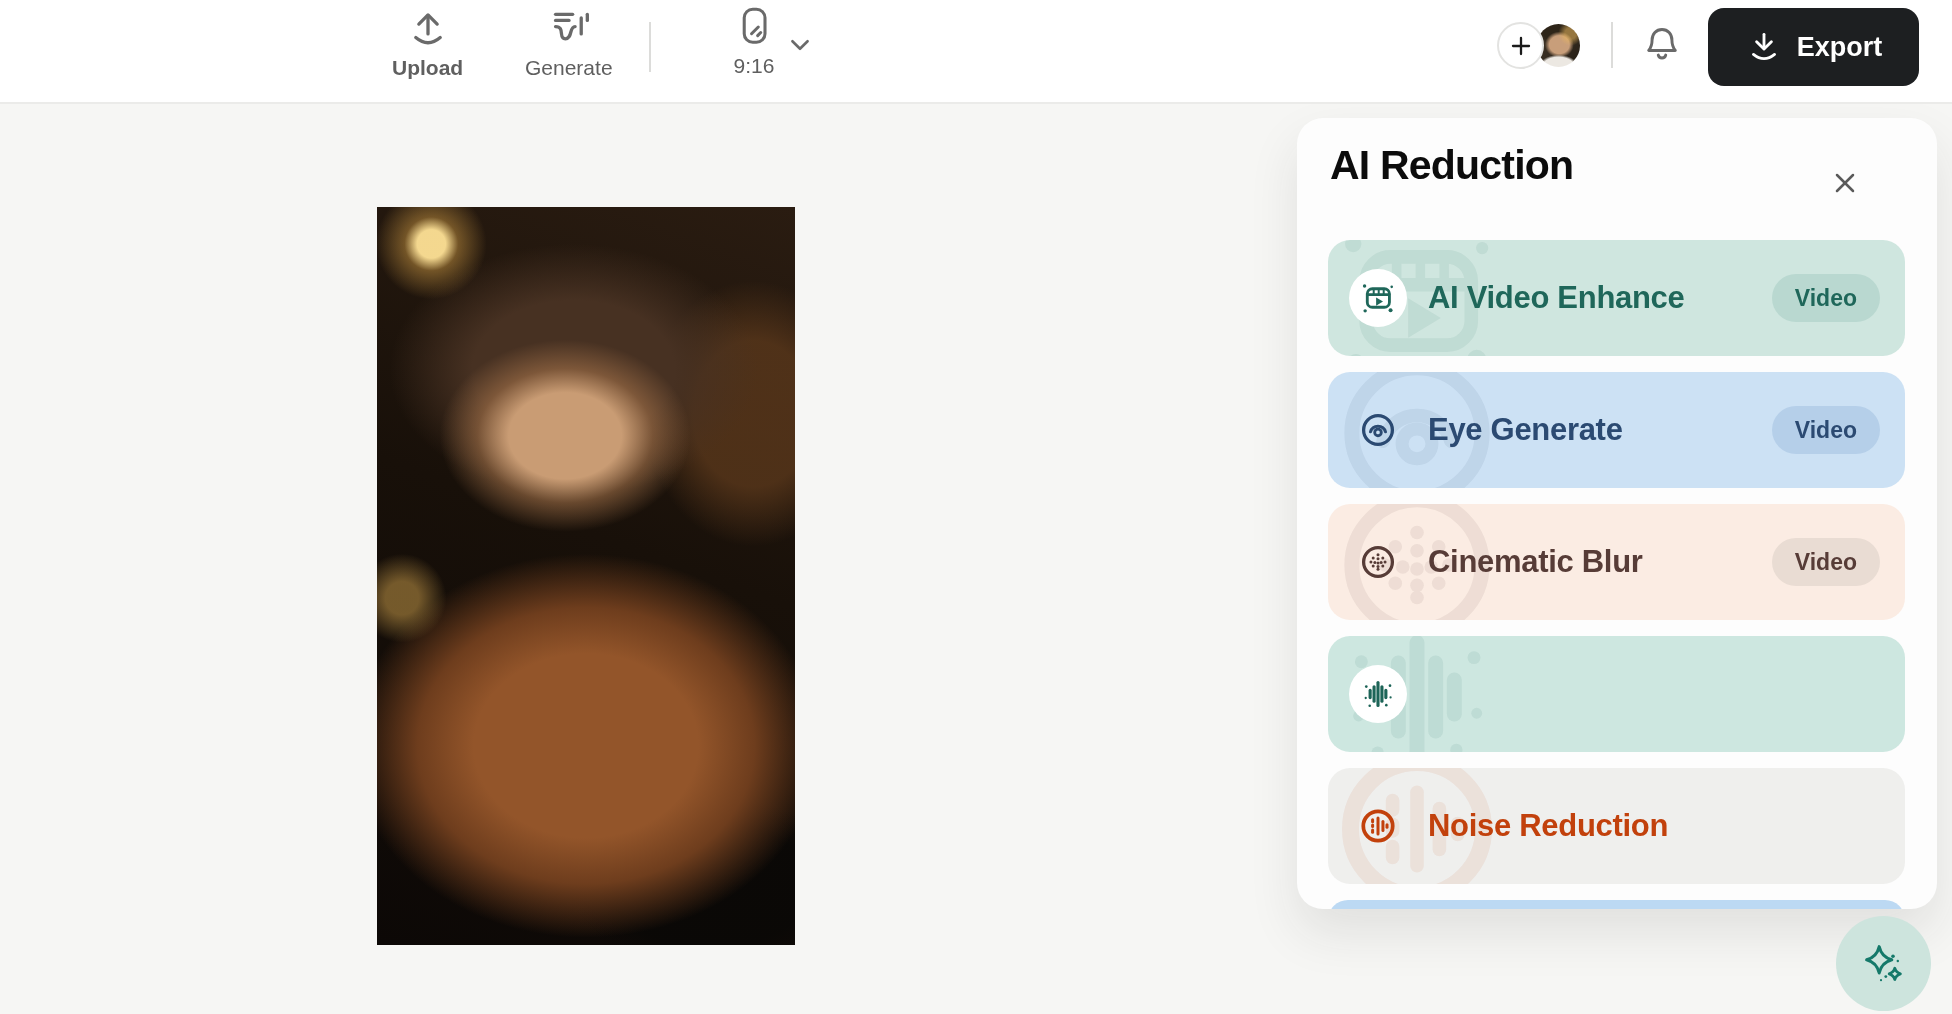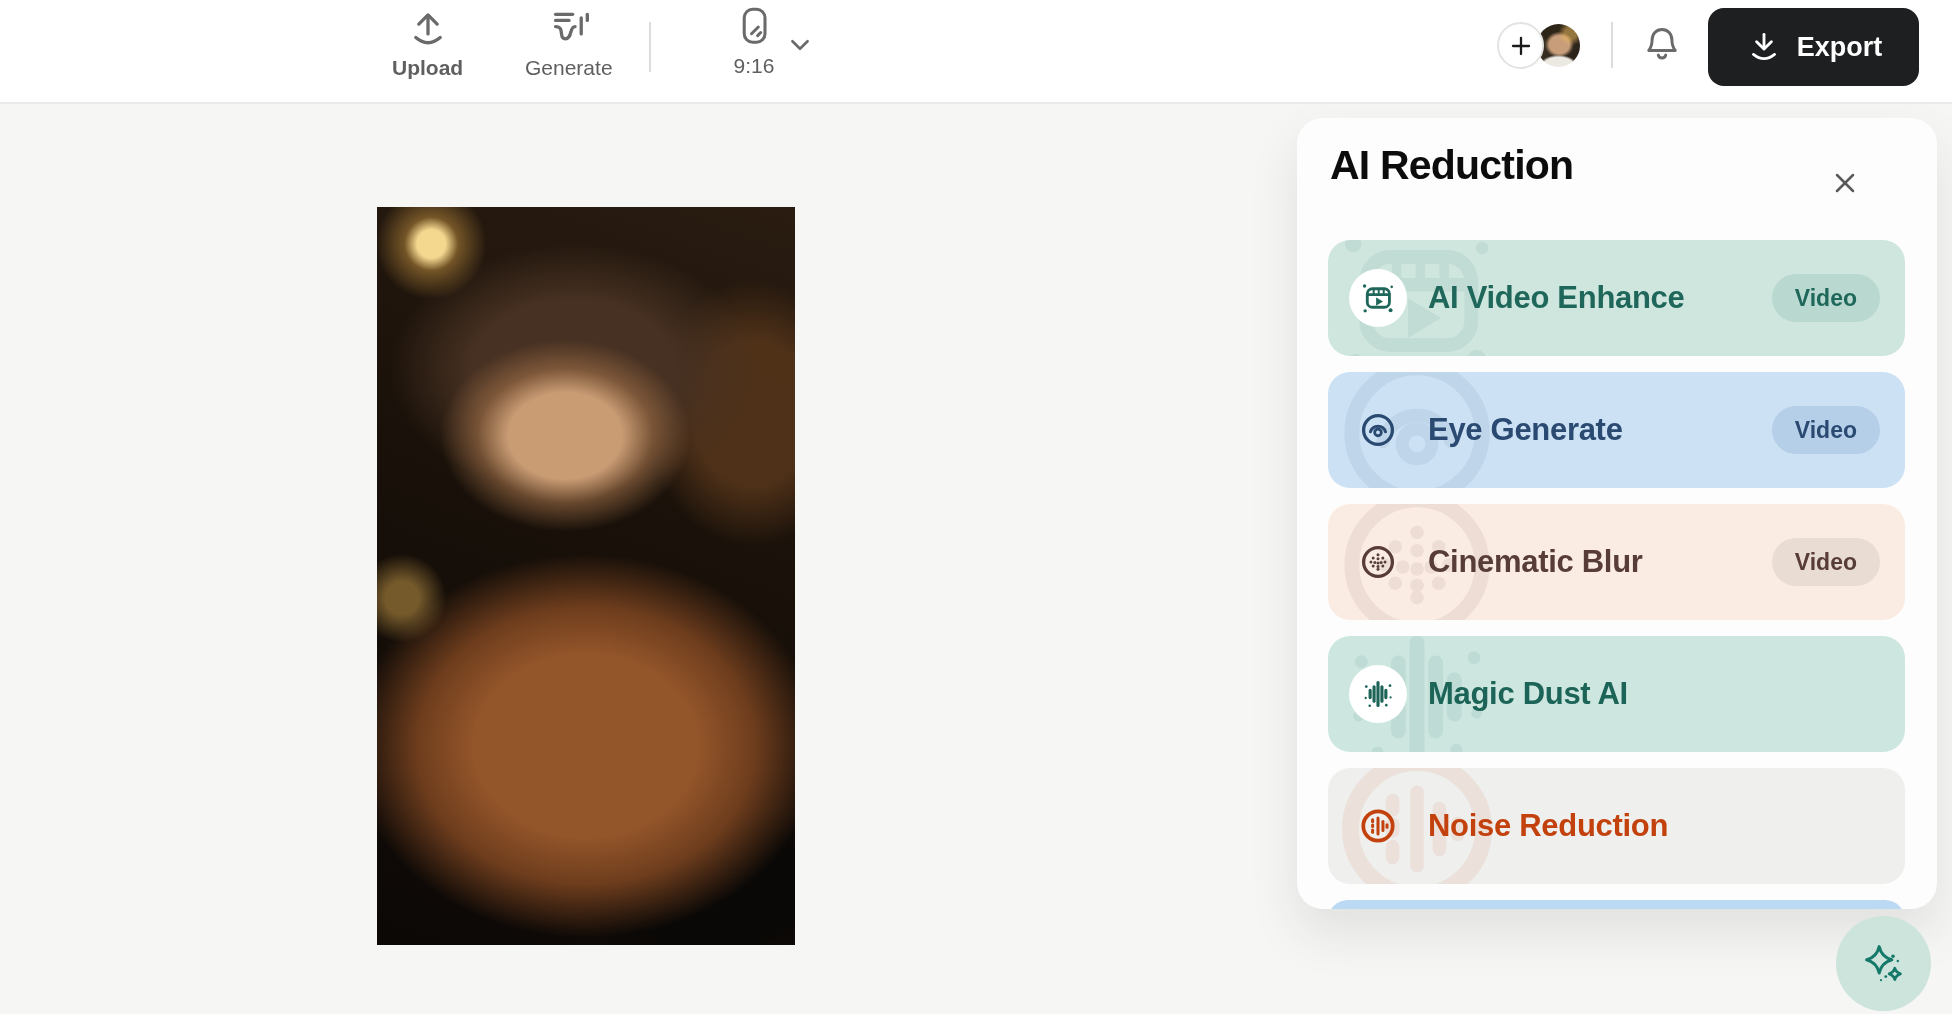--- a/index.html
+++ b/index.html
@@ -293,21 +293,20 @@
                 <circle cx="5.8" cy="8.8" r="0.95"></circle>
                 <circle cx="5.4" cy="16.8" r="0.8"></circle>
                 <circle cx="22.4" cy="8.2" r="0.95"></circle>
                 <circle cx="22.8" cy="16.4" r="0.8"></circle>
                 <circle cx="8.2" cy="22.2" r="0.9"></circle>
                 <circle cx="19.8" cy="21.8" r="0.9"></circle>
               </g>
             </svg>
           </span>
         </span>
-        <span class="clabel">Magic Dust AI</span>
       </div>
       <div class="card" style="top: 650px; background: rgb(239, 239, 237); color: #c2410c;">
         <span class="wm">
           <svg width="190" height="190" viewBox="0 0 28 28" fill="none" stroke="currentColor" stroke-linecap="round" stroke-linejoin="round" stroke-width="2.5">
             <circle cx="14" cy="14" r="9.8"></circle>
             <g stroke-width="2">
               <path d="M10.4 9.8 v1.4"></path>
               <path d="M10.4 13.3 v1"></path>
               <path d="M10.4 16.6 v1.6"></path>
               <path d="M14 8.6 v10.8"></path>

